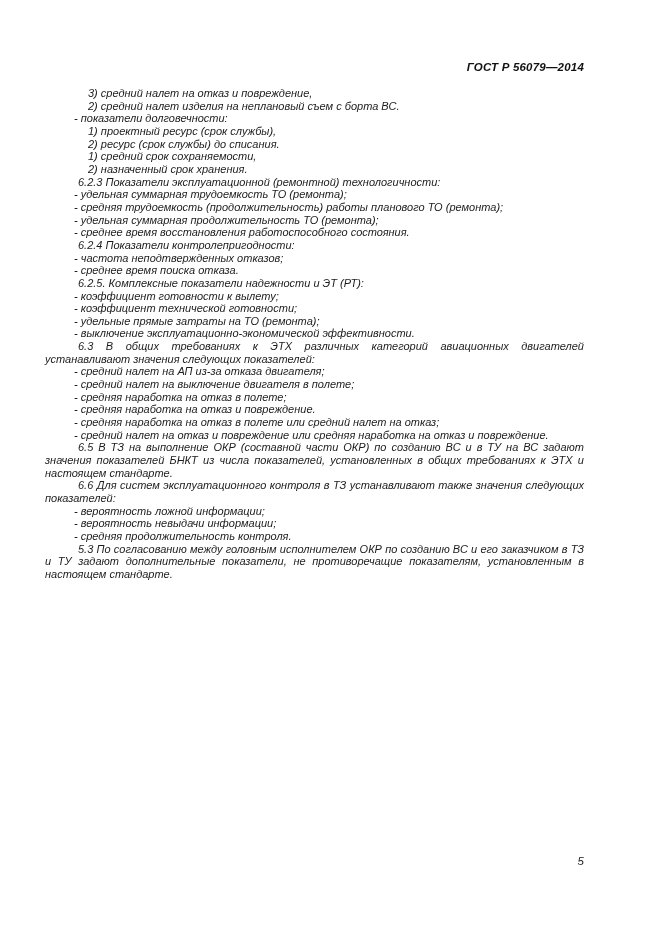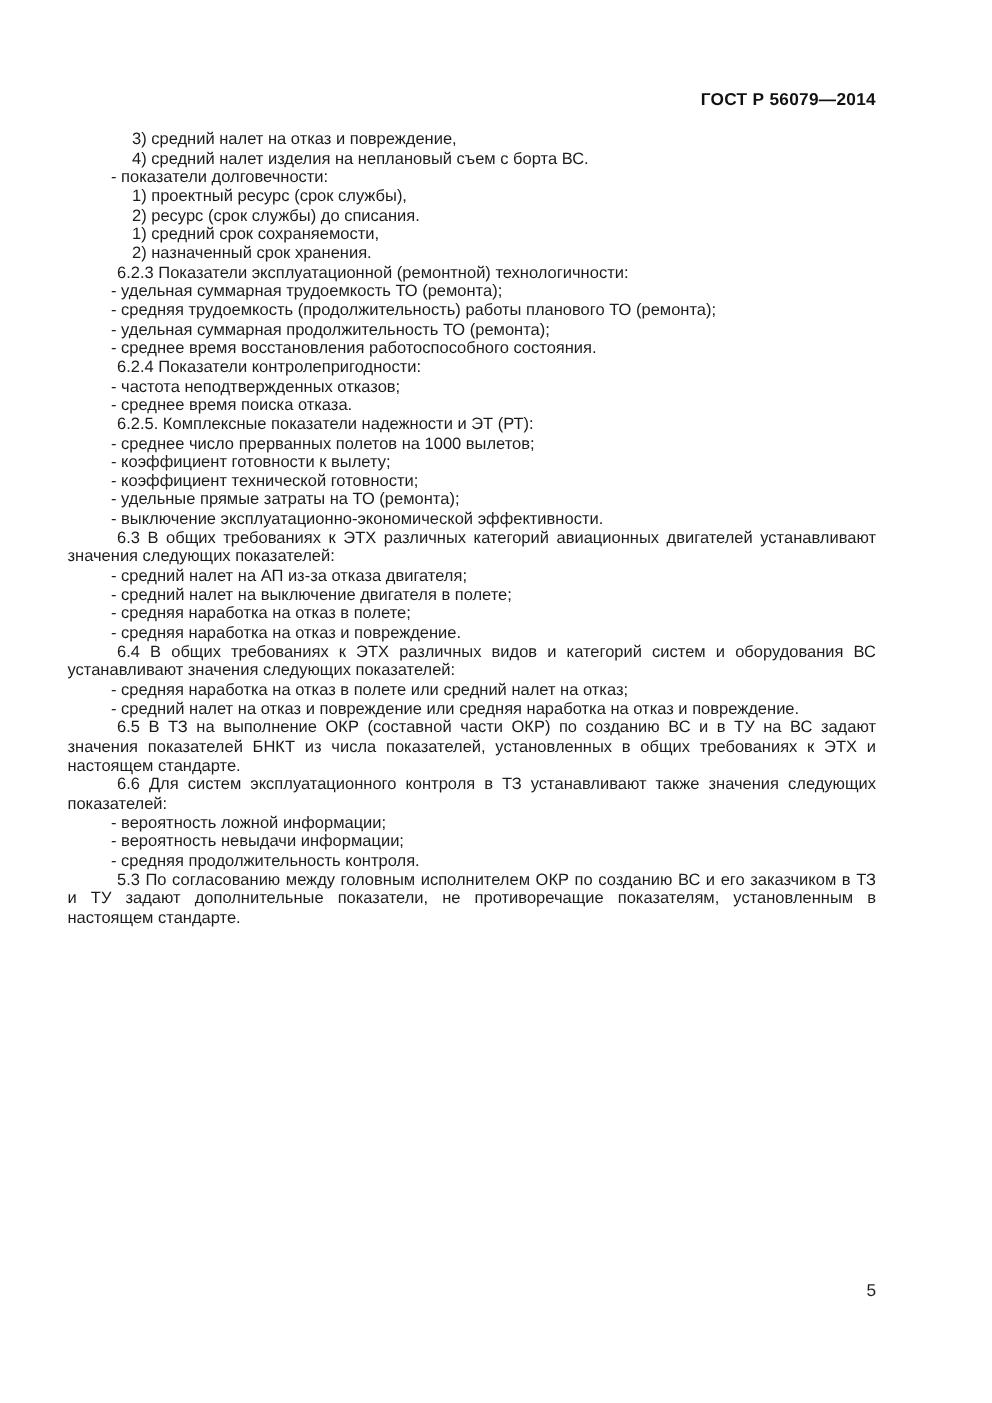--- a/index.html
+++ b/index.html
@@ -4,20 +4,21 @@
 <style>
   html, body { margin: 0; padding: 0; background: #ffffff; }
   .page {
     position: relative;
     width: 661px;
     height: 935px;
     background: #ffffff;
     font-family: "Liberation Sans", "DejaVu Sans", sans-serif;
     color: #1c1c1c;
     overflow: hidden;
+    font-style: italic;
   }
   .running-header {
     position: absolute;
     top: 61px;
     left: 45px;
     width: 539px;
     text-align: right;
     font-size: 11.5px;
     font-weight: bold;
     color: #111;
@@ -48,46 +49,44 @@
 </head>
 <body>
 
 <div class="page">
 
   <div class="running-header">ГОСТ Р 56079—2014</div>
 
   <div class="doc-body" id="doc-body">
 
   <p class="num">3) средний налет на отказ и повреждение,</p>
-      <p class="num">4) средний налет изделия на неплановый съем с борта ВС.</p>
+      <p class="num">2) средний налет изделия на неплановый съем с борта ВС.</p>
       <p class="dash">- показатели  долговечности:</p>
       <p class="num">1) проектный ресурс (срок службы),</p>
       <p class="num">2) ресурс (срок службы) до списания.</p>
       <p class="num">1) средний срок сохраняемости,</p>
       <p class="num">2) назначенный срок хранения.</p>
       <p class="para">6.2.3 Показатели эксплуатационной (ремонтной) технологичности:</p>
       <p class="dash">- удельная суммарная трудоемкость ТО (ремонта);</p>
       <p class="dash">- средняя трудоемкость (продолжительность) работы планового ТО (ремонта);</p>
       <p class="dash">- удельная суммарная продолжительность ТО (ремонта);</p>
       <p class="dash">- среднее время восстановления работоспособного состояния.</p>
       <p class="para">6.2.4 Показатели контролепригодности:</p>
       <p class="dash">- частота неподтвержденных отказов;</p>
       <p class="dash">- среднее время поиска отказа.</p>
       <p class="para">6.2.5. Комплексные показатели надежности и ЭТ (РТ):</p>
-      <p class="dash">- среднее число прерванных полетов на 1000 вылетов;</p>
       <p class="dash">- коэффициент готовности к вылету;</p>
       <p class="dash">- коэффициент технической готовности;</p>
       <p class="dash">- удельные прямые затраты на ТО (ремонта);</p>
       <p class="dash">- выключение эксплуатационно-экономической эффективности.</p>
       <p class="para">6.3 В общих требованиях к ЭТХ различных категорий авиационных двигателей устанавливают значения следующих показателей:</p>
       <p class="dash">- средний налет на АП из-за отказа двигателя;</p>
       <p class="dash">- средний налет на выключение двигателя в полете;</p>
       <p class="dash">- средняя наработка на отказ в полете;</p>
       <p class="dash">- средняя наработка на отказ и повреждение.</p>
-      <p class="para">6.4 В общих требованиях к ЭТХ различных видов и категорий систем и оборудования ВС устанавливают значения следующих показателей:</p>
       <p class="dash">- средняя наработка на отказ в полете или средний налет на отказ;</p>
       <p class="dash">- средний налет на отказ и повреждение или средняя наработка на отказ и повреждение.</p>
       <p class="para">6.5 В ТЗ на выполнение ОКР (составной части ОКР) по созданию ВС и в ТУ на ВС задают значения показателей БНКТ из числа показателей, установленных в общих требованиях к ЭТХ и настоящем стандарте.</p>
       <p class="para">6.6 Для систем эксплуатационного контроля в ТЗ устанавливают также значения следующих показателей:</p>
       <p class="dash">- вероятность ложной информации;</p>
       <p class="dash">- вероятность невыдачи информации;</p>
       <p class="dash">- средняя продолжительность контроля.</p>
       <p class="para">5.3 По согласованию между головным исполнителем ОКР по созданию ВС и его заказчиком в ТЗ и ТУ задают дополнительные показатели, не противоречащие показателям, установленным в настоящем стандарте.</p>
     </div>
 

